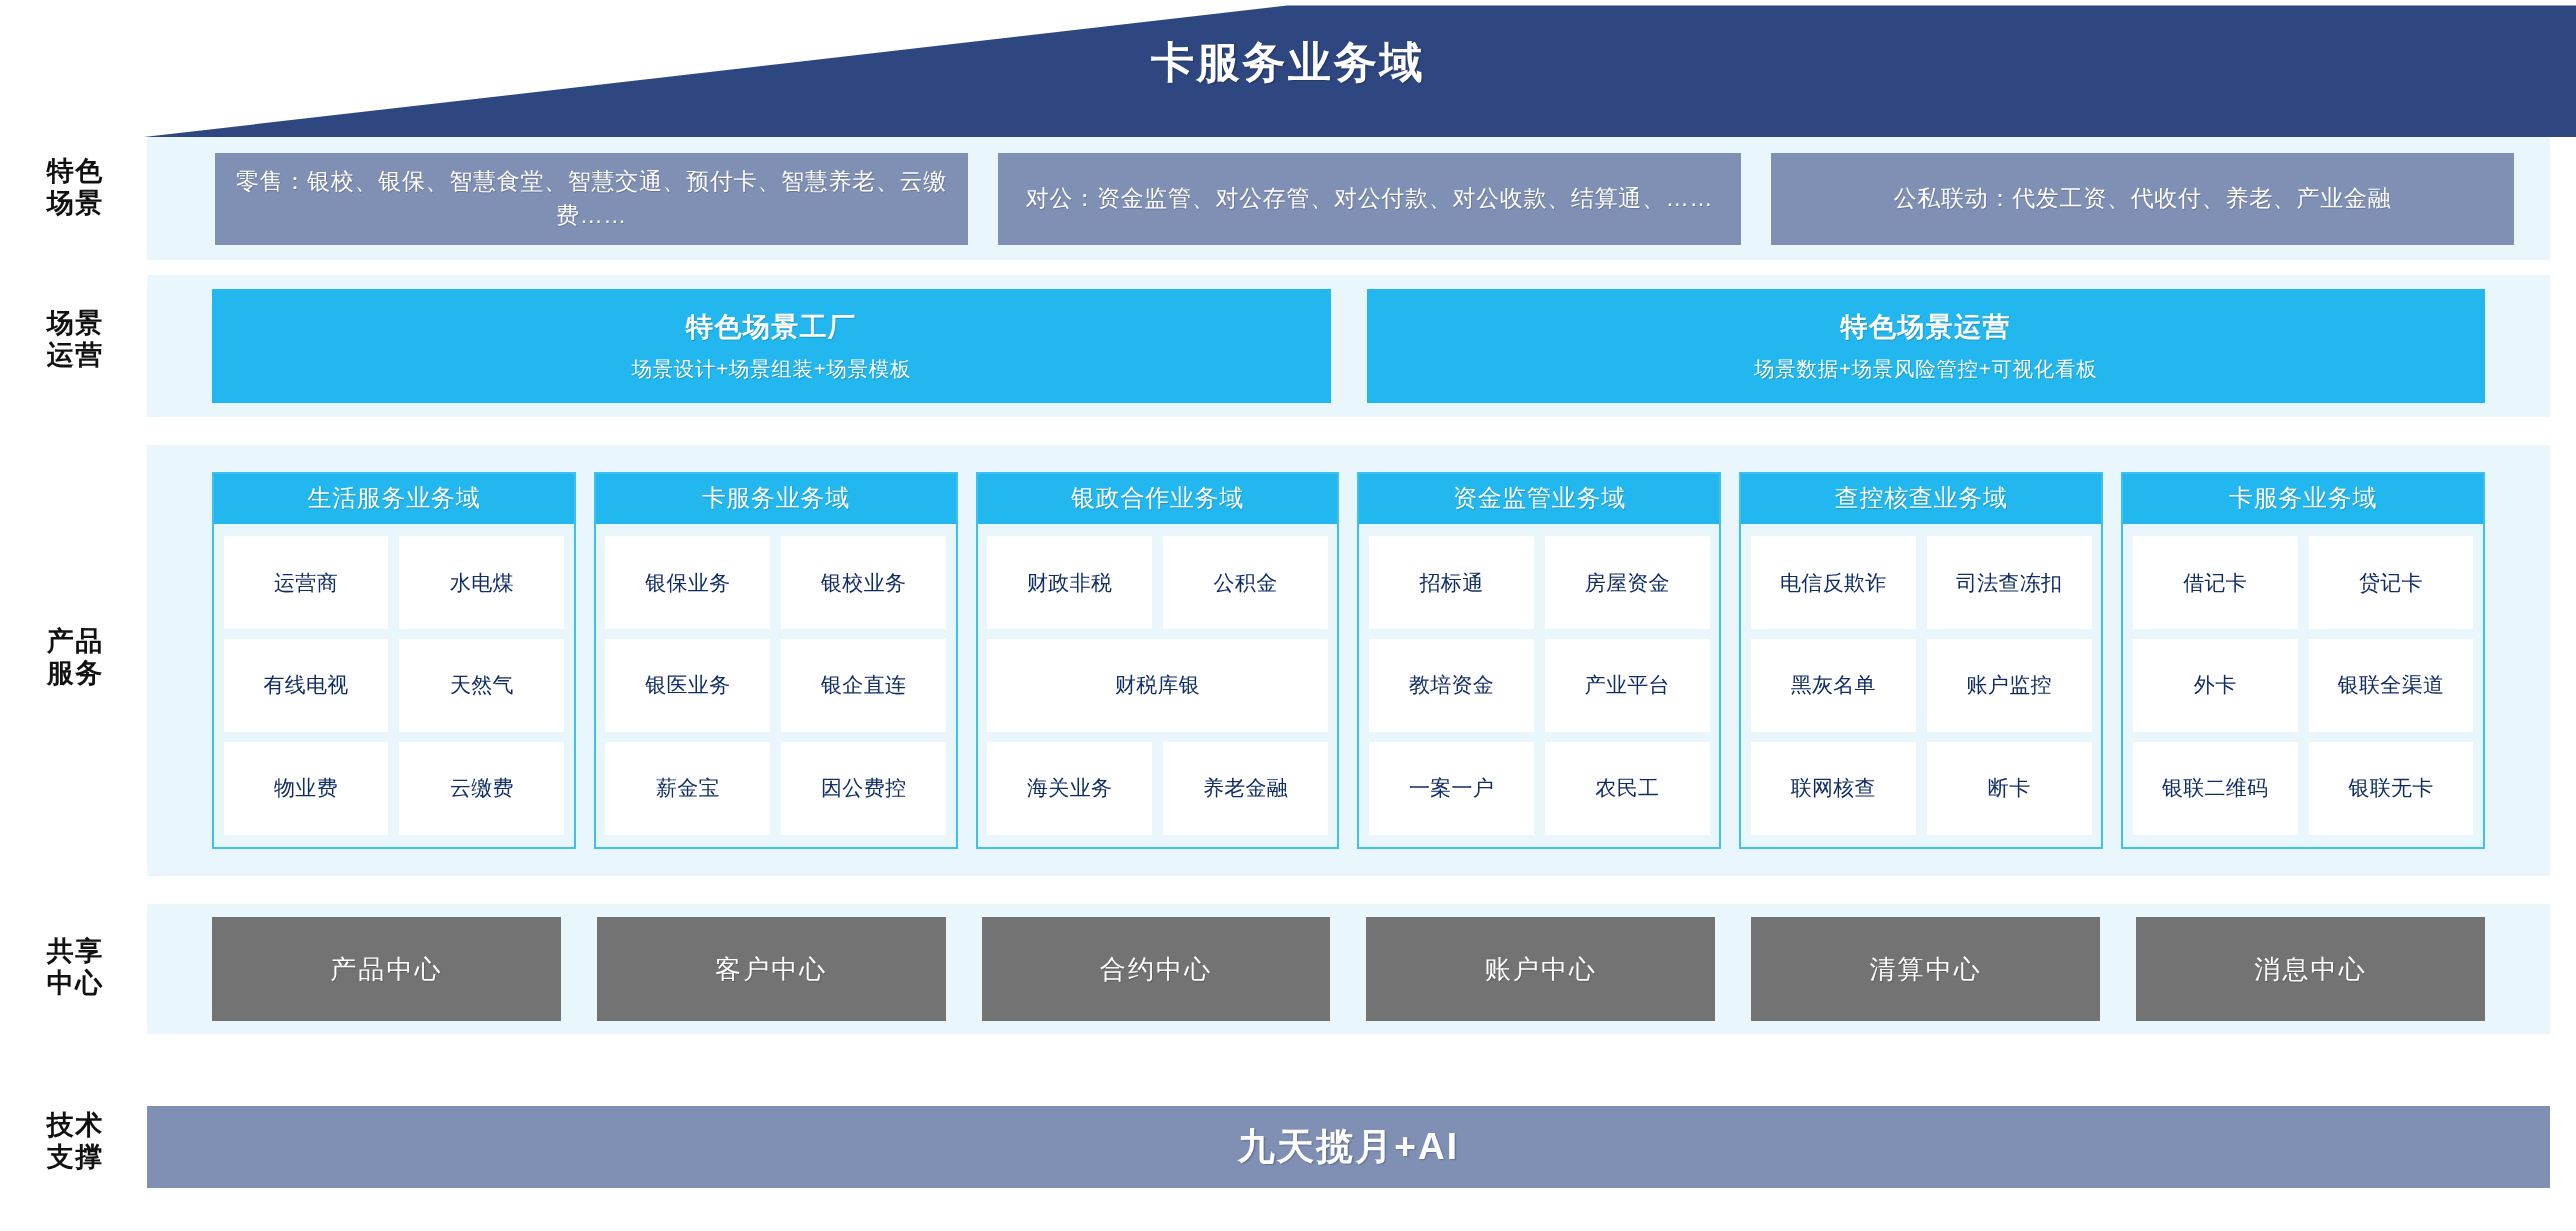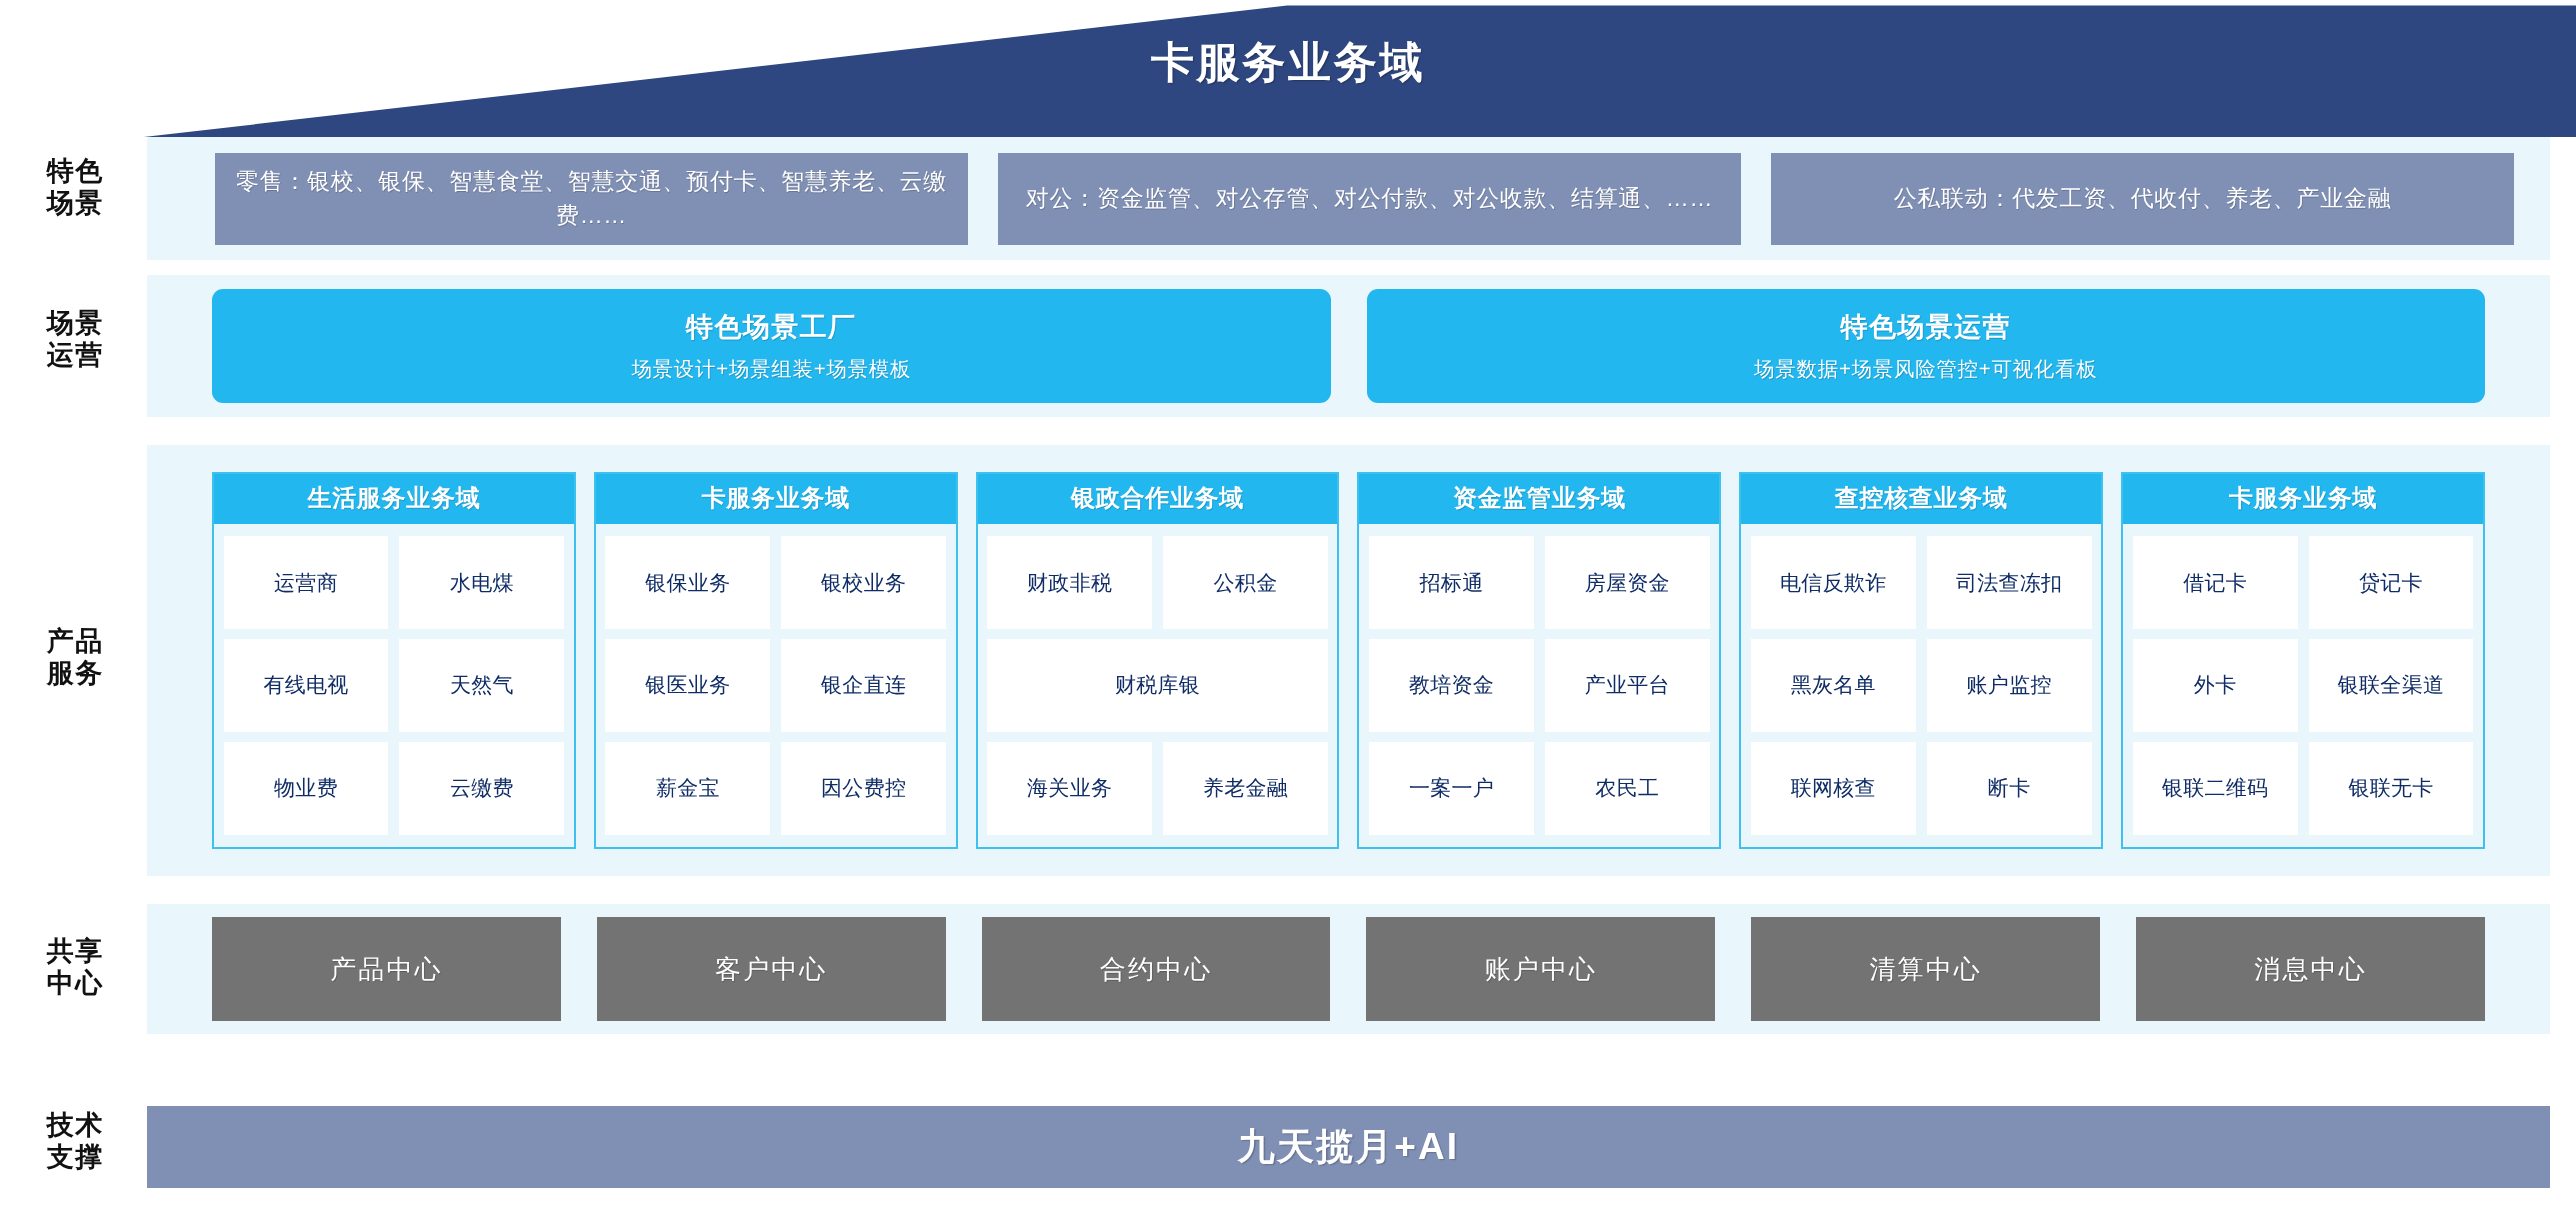--- a/index.html
+++ b/index.html
@@ -35,34 +35,33 @@
   .sc-2{flex:0 0 743px;}
   .sc-3{flex:0 0 743px;}
   
   #band2{left:147px;top:275px;width:2403px;height:142px;}
   .ops-row{position:absolute;left:147px;top:275px;width:2403px;height:142px;
            display:flex;align-items:center;gap:36px;padding:0 65px;box-sizing:border-box;}
   .ops-box{
     flex:1 1 0;background:#22b7ef;color:#ffffff;height:114px;
     display:flex;flex-direction:column;align-items:center;justify-content:center;
     text-shadow:0.7px 0.7px 0.7px rgba(0,0,0,.18);
-    border-radius:11px;
   }
   .ops-title{font-size:27px;font-weight:bold;letter-spacing:1.4px;margin-bottom:9.6px;}
   .ops-sub{font-size:20.5px;letter-spacing:0.7px;}
   
   #band3{left:147px;top:445px;width:2403px;height:431px;}
   .dom-row{position:absolute;left:147px;top:445px;width:2403px;height:431px;
            display:flex;align-items:stretch;gap:18px;padding:27px 65px 27px 65px;box-sizing:border-box;}
   .domain{
     flex:1 1 0;display:flex;flex-direction:column;
     border:2.1px solid #3ec1ee;background:#e9f7fd;box-sizing:border-box;
   }
   .dom-head{
-    background:#22b7ef;color:#ffffff;font-size:24px;font-weight:bold;letter-spacing:0.7px;
+    background:#22b7ef;color:#ffffff;font-size:24px;font-weight:normal;letter-spacing:0.7px;
     text-align:center;padding:11px 0 12.3px;line-height:1.1;
     text-shadow:0.7px 0.7px 0.7px rgba(0,0,0,.18);
   }
   .dom-body{flex:1 1 auto;display:flex;flex-direction:column;justify-content:space-around;
             padding:12.3px 9.6px;gap:9.6px;box-sizing:border-box;}
   .dom-line{display:flex;gap:11px;flex:1 1 0;}
   .dom-cell{
     flex:1 1 0;background:#ffffff;color:#0f2c66;
     display:flex;align-items:center;justify-content:center;text-align:center;
     font-size:21px;line-height:1.15;letter-spacing:0.3px;padding:2.7px 1.4px;box-sizing:border-box;

